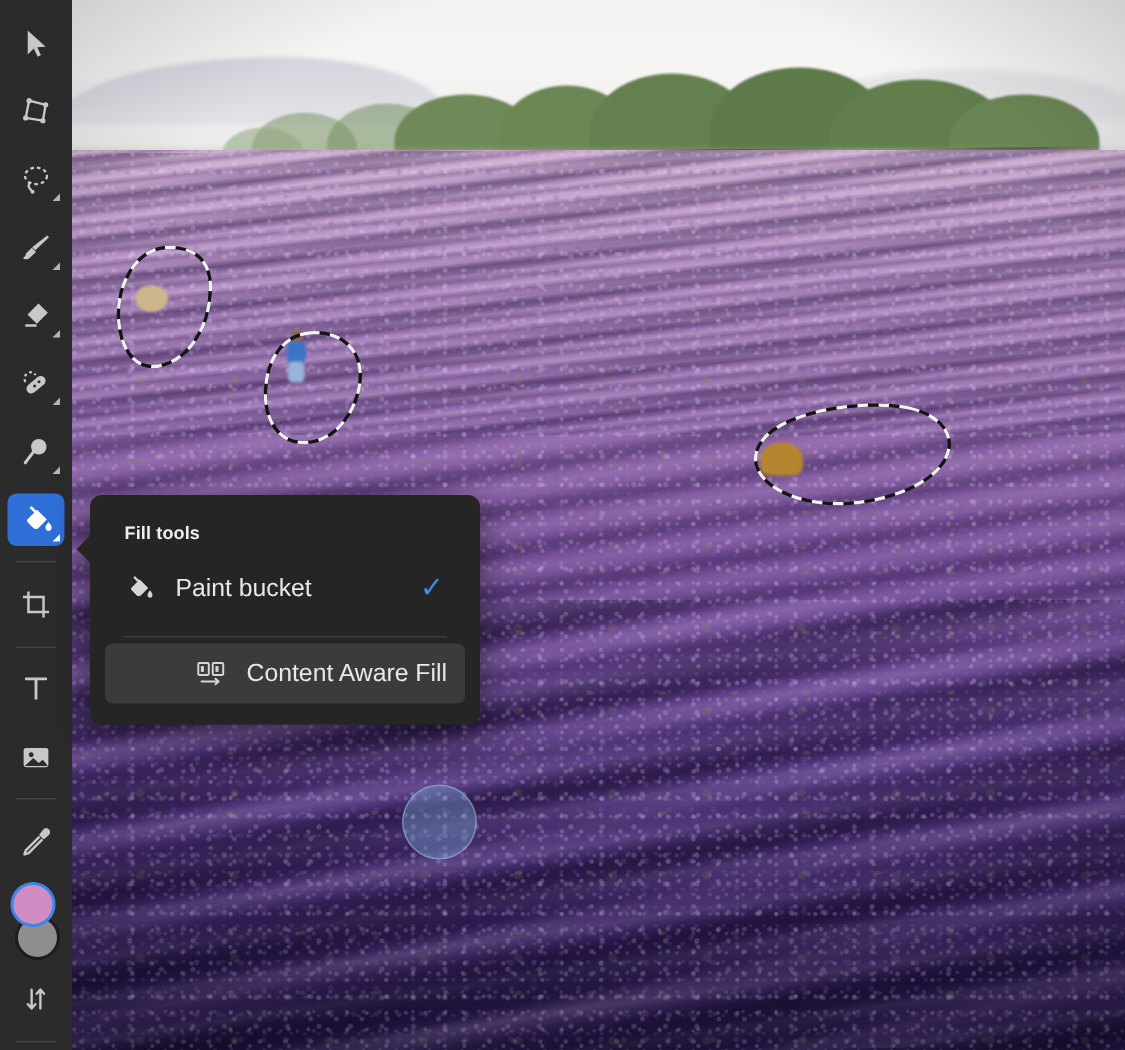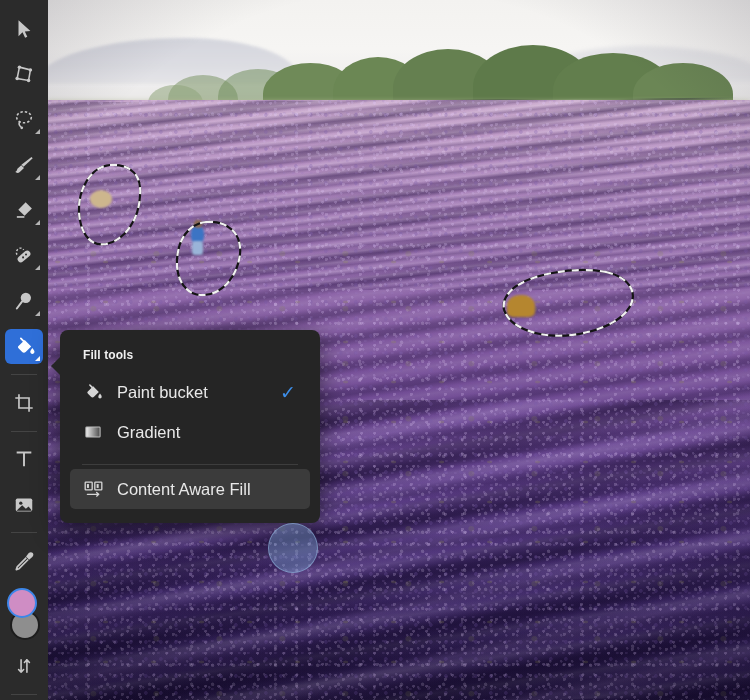--- a/index.html
+++ b/index.html
@@ -240,21 +240,21 @@
   .menu-item {
     display: flex;
     align-items: center;
     height: 40px;
     margin: 0 10px;
     padding: 0 12px;
     border-radius: 5px;
     cursor: pointer;
     position: relative;
   }
-  .menu-item.hovered { background: #3b3b3b; }
+  .menu-item.hovered { background: #3b3b3b; justify-content: flex-end; }
   .mi-icon {
     width: 22px; height: 22px;
     margin-right: 13px;
     display: flex; align-items: center; justify-content: center;
     flex: 0 0 22px;
   }
   .mi-icon svg { display: block; }
   .mi-label {
     font-size: 16.5px;
     color: #e8e8e8;
@@ -474,34 +474,20 @@
         <svg width="20" height="20" viewBox="0 0 24 24">
           <path fill="#d6d6d6" d="M5.5 11.8 L12.2 5.1 L19 11.9 L13.2 17.7 C12.2 18.7 10.6 18.7 9.6 17.7 L6 14 C 5 13 5 12.4 5.5 11.8 Z"></path>
           <path d="M11 6.5 L8.2 3.6" stroke="#d6d6d6" stroke-width="1.9" stroke-linecap="round" fill="none"></path>
           <path fill="#d6d6d6" d="M20.4 13.8 C21.7 15.5 22.4 16.7 22.4 17.6 C22.4 18.8 21.5 19.7 20.4 19.7 C19.3 19.7 18.4 18.8 18.4 17.6 C18.4 16.7 19.1 15.5 20.4 13.8 Z"></path>
         </svg>
       </span>
       <span class="mi-label">Paint bucket</span>
       <span class="mi-check">✓</span>
     </div>
 
-    <div class="menu-item">
-      <span class="mi-icon">
-        <svg width="20" height="20" viewBox="0 0 24 24">
-          <defs>
-            <linearGradient id="gradIcon" x1="0" y1="0" x2="1" y2="0">
-              <stop offset="0%" stop-color="#f0f0f0"></stop>
-              <stop offset="100%" stop-color="#4a4a4a"></stop>
-            </linearGradient>
-          </defs>
-          <rect x="3.5" y="6" width="17" height="12" rx="1" fill="url(#gradIcon)" stroke="#bdbdbd" stroke-width="1.3"></rect>
-        </svg>
-      </span>
-      <span class="mi-label">Gradient</span>
-    </div>
 
     <div class="menu-sep"></div>
 
 
     <div class="menu-item hovered">
       <span class="mi-icon">
         <svg width="21" height="21" viewBox="0 0 24 24">
           <rect x="2.5" y="3.5" width="8" height="9" rx="0.8" fill="none" stroke="#d6d6d6" stroke-width="1.5"></rect>
           <rect x="4.5" y="5.8" width="2.3" height="4.4" fill="#d6d6d6"></rect>
           <rect x="13.5" y="3.5" width="8" height="9" rx="0.8" fill="none" stroke="#d6d6d6" stroke-width="1.5"></rect>

